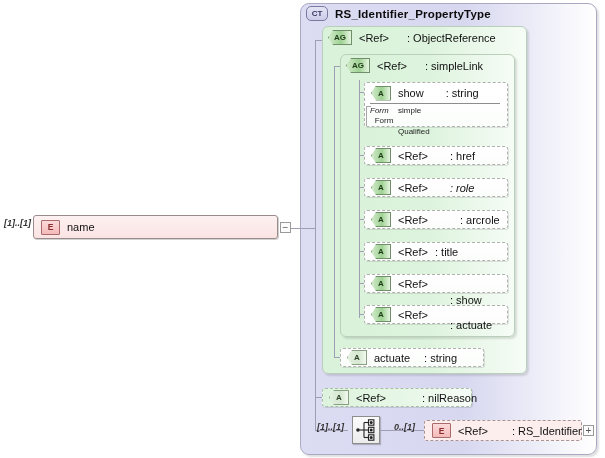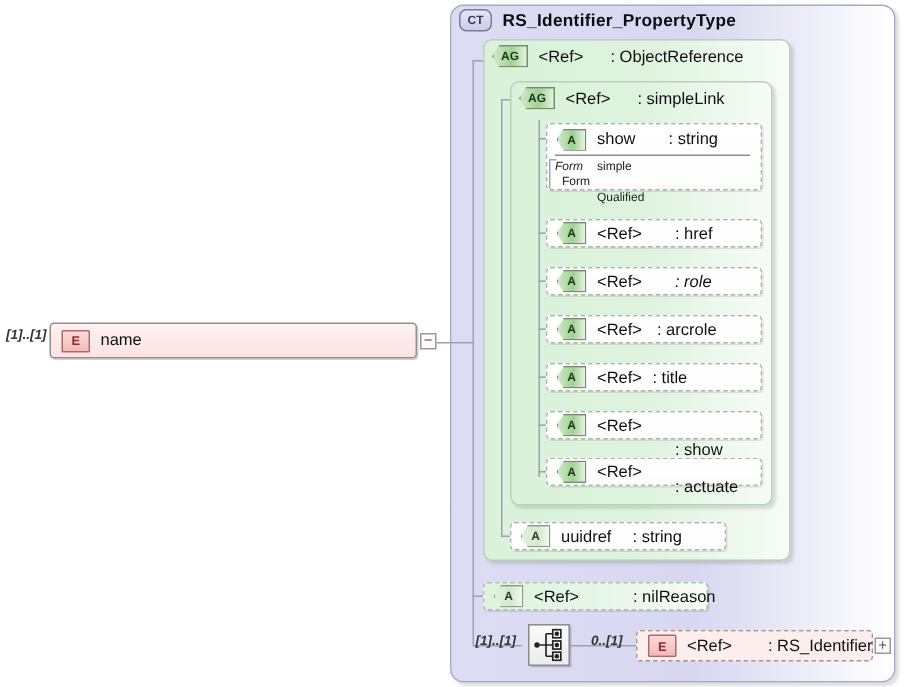--- a/index.html
+++ b/index.html
@@ -225,21 +225,21 @@
 
   <div class="attr-box node" style="left:364px;top:178px;width:144px;height:19px;">
     <span class="badge badge-hex small">A</span>
     <span class="nm">&lt;Ref&gt;</span>
     <span class="nm" style="margin-left:22px;font-style:italic;">: role</span>
   </div>
 
   <div class="attr-box node" style="left:364px;top:210px;width:144px;height:19px;">
     <span class="badge badge-hex small">A</span>
     <span class="nm">&lt;Ref&gt;</span>
-    <span class="nm" style="margin-left:10px;text-align:right;">: arcrole</span>
+    <span class="nm" style="margin-left:32px;text-align:right;">: arcrole</span>
   </div>
 
   <div class="attr-box node" style="left:364px;top:242px;width:144px;height:19px;">
     <span class="badge badge-hex small">A</span>
     <span class="nm">&lt;Ref&gt;</span>
     <span class="nm" style="">: title</span>
   </div>
 
   <div class="attr-box node" style="left:364px;top:274px;width:144px;height:19px;">
     <span class="badge badge-hex small">A</span>
@@ -252,21 +252,21 @@
     <span class="nm">&lt;Ref&gt;</span>
     <span class="nm" style="margin-left:22px;margin-top:20px;">: actuate</span>
   </div>
 
   <div class="ln lnv" style="left:334px;top:66px;height:291px;"></div>
   <div class="ln lnh" style="left:334px;top:66px;width:6px;"></div>
   <div class="ln lnh" style="left:334px;top:357px;width:9px;"></div>
 
   <div class="attr-box plain node" style="left:340px;top:348px;width:144px;height:19px;">
     <span class="badge badge-hex small pale">A</span>
-    <span class="nm">uuidref</span>
+    <span class="nm">actuate</span>
     <span class="nm" style="margin-left:14px;">: string</span>
   </div>
 
   <div class="ln lnv" style="left:315px;top:40px;height:390px;"></div>
   <div class="ln lnh" style="left:315px;top:40px;width:7px;"></div>
   <div class="ln lnh" style="left:315px;top:397px;width:9px;"></div>
   <div class="ln lnh" style="left:315px;top:430px;width:33px;"></div>
 
   <div class="attr-box greenfill node" style="left:322px;top:388px;width:150px;height:19px;">
     <span class="badge badge-hex small pale">A</span>

